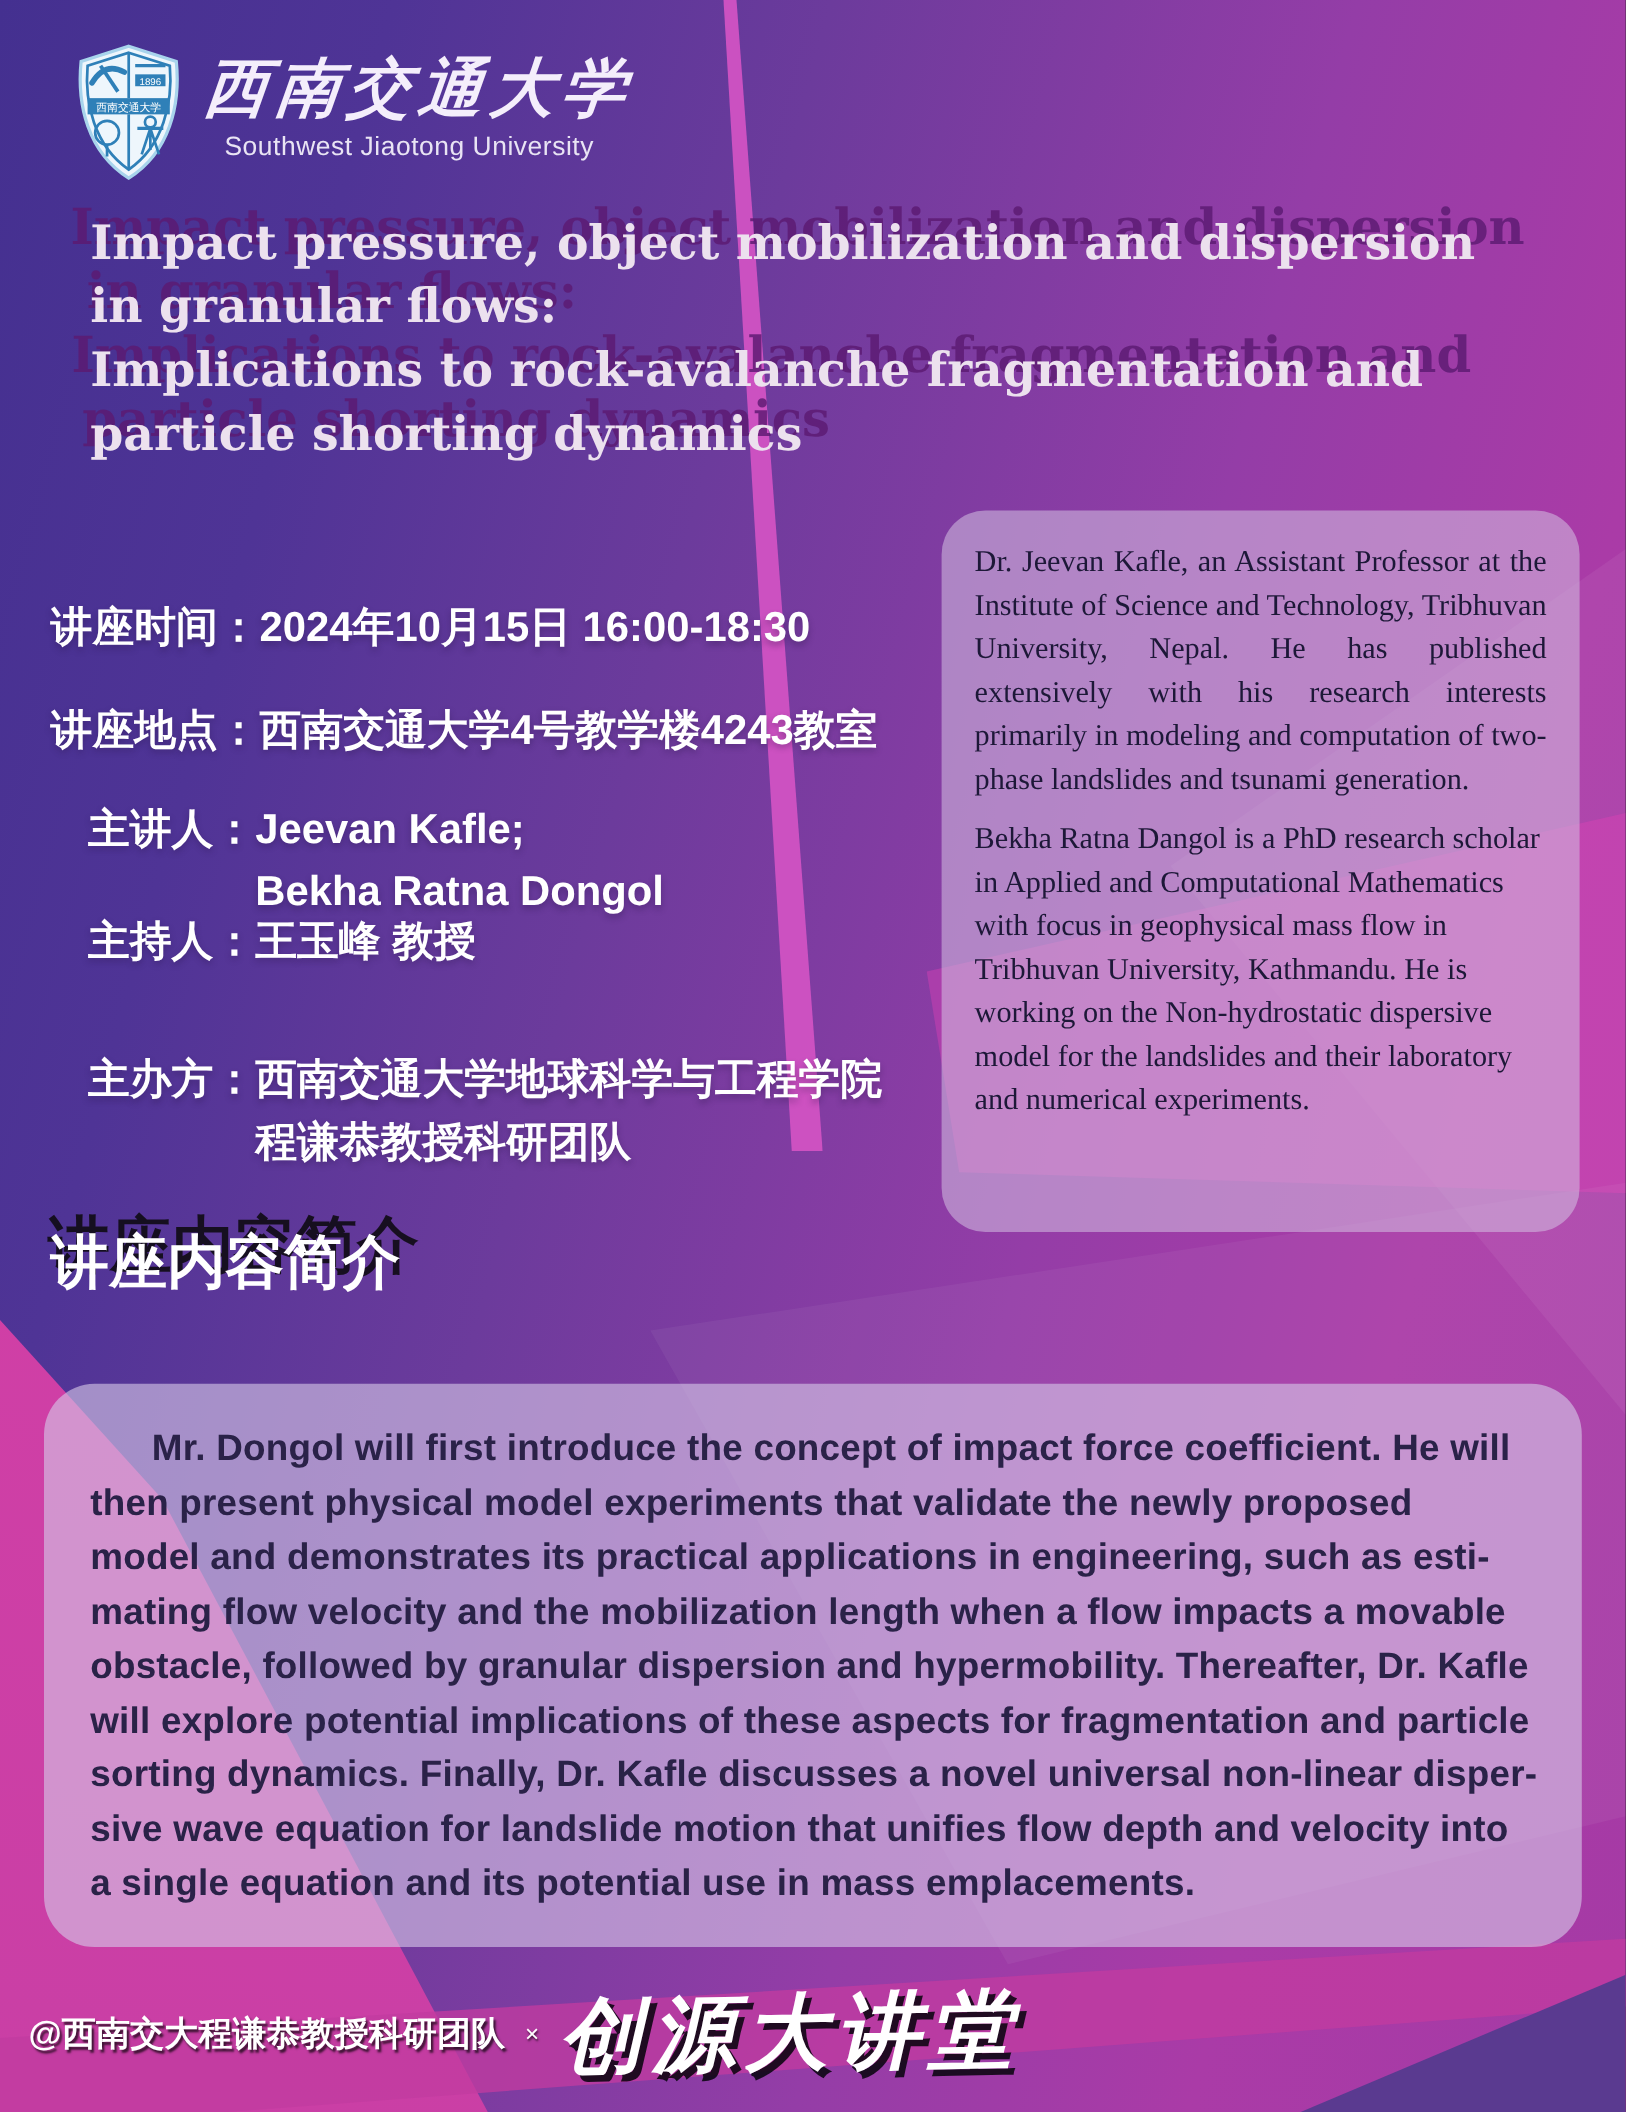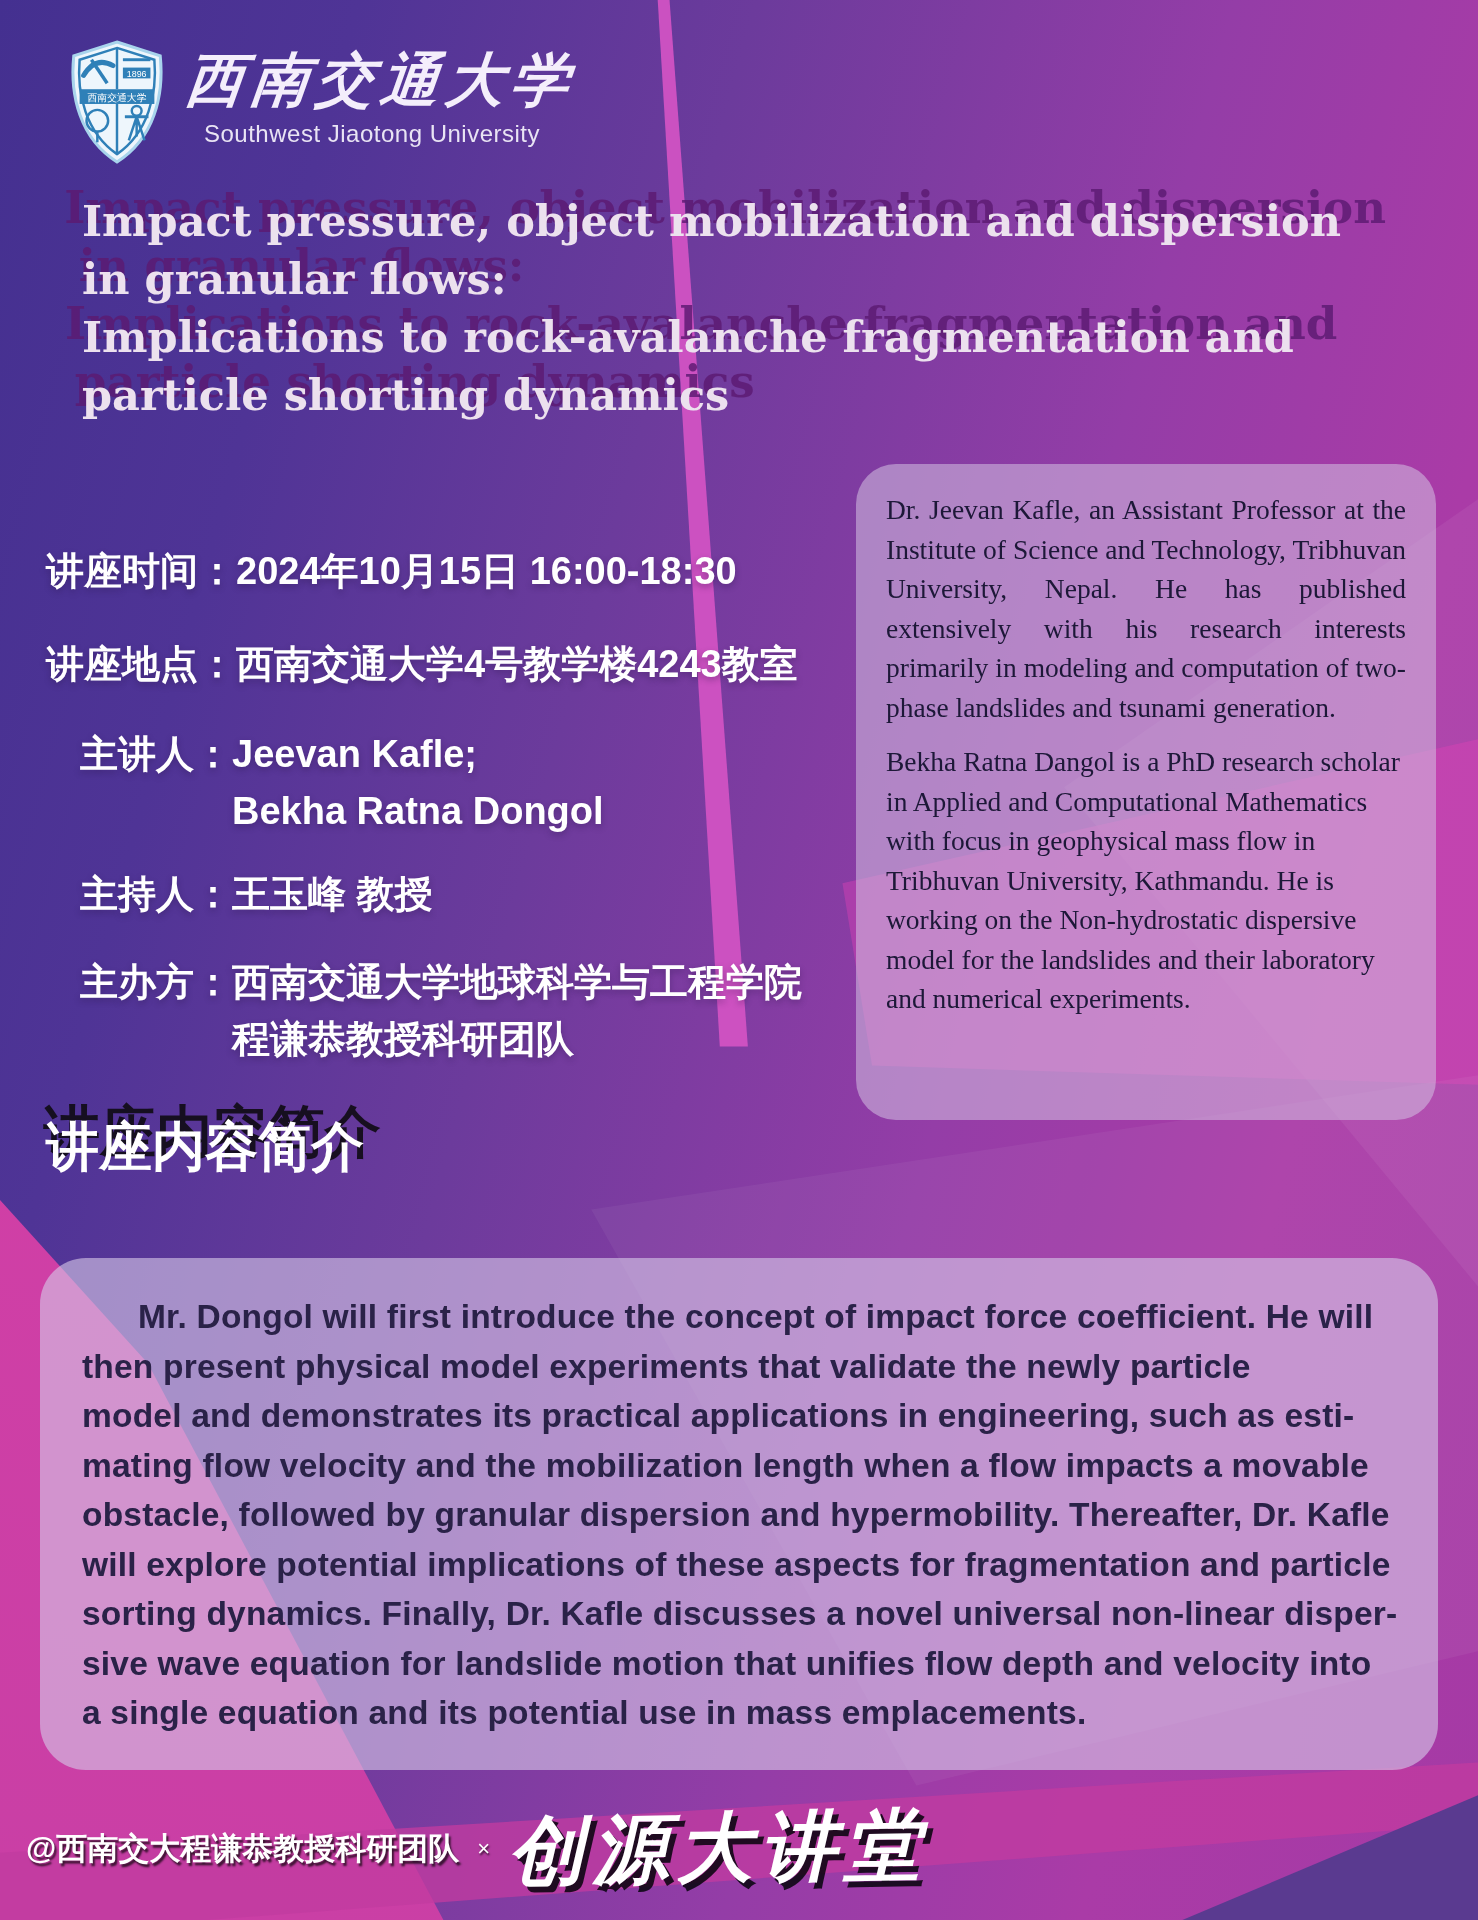--- a/index.html
+++ b/index.html
@@ -37,21 +37,21 @@
     transform:scale(1.05) translate(4px,-13px);transform-origin:35% 50%;}
   .title-text{position:relative;color:#ece1ee;}
 
   
   .detail-row{position:absolute;display:flex;color:#ffffff;font-weight:bold;font-size:38px;
     white-space:nowrap;text-shadow:0 3px 6px rgba(40,20,70,.35);line-height:57px;}
   .detail-row .val{display:block;}
   .dr1{left:46px;top:543px;}
   .dr2{left:46px;top:636px;align-items:center;}
   .dr3{left:80px;top:726px;}
-  .dr4{left:80px;top:866px;}
+  .dr4{left:80px;top:828px;}
   .dr5{left:80px;top:954px;}
 
   
   .bio-box{position:absolute;left:856px;top:464px;width:580px;height:656px;box-sizing:border-box;
     background:rgba(211,193,226,.55);border-radius:40px;padding:26px 30px 0 30px;
     font-family:"Liberation Serif","DejaVu Serif",serif;font-size:27.5px;line-height:39.5px;color:#1d1838;}
   .bio-box p{margin:0;}
   .bio-p1{text-align:justify;}
   .bio-p2{margin-top:15px !important;}
 
@@ -163,21 +163,21 @@
     <p class="bio-p2">Bekha Ratna Dangol is a PhD research scholar in Applied and Computational Mathematics with focus in geophysical mass flow in Tribhuvan University, Kathmandu. He is working on the Non-hydrostatic dispersive model for the landslides and their laboratory and numerical experiments.</p>
   </div>
 
   <div class="section-heading">
     <span class="heading-ghost">讲座内容简介</span>
     <span class="heading-text">讲座内容简介</span>
   </div>
 
   <div class="abstract-box">
     <div class="abstract-line first">Mr. Dongol will first introduce the concept of impact force coefficient. He will</div>
-    <div class="abstract-line">then present physical model experiments that validate the newly particle</div>
+    <div class="abstract-line">then present physical model experiments that validate the newly proposed</div>
     <div class="abstract-line">model and demonstrates its practical applications in engineering, such as esti-</div>
     <div class="abstract-line">mating flow velocity and the mobilization length when a flow impacts a movable</div>
     <div class="abstract-line">obstacle, followed by granular dispersion and hypermobility. Thereafter, Dr. Kafle</div>
     <div class="abstract-line">will explore potential implications of these aspects for fragmentation and particle</div>
     <div class="abstract-line">sorting dynamics. Finally, Dr. Kafle discusses a novel universal non-linear disper-</div>
     <div class="abstract-line">sive wave equation for landslide motion that unifies flow depth and velocity into</div>
     <div class="abstract-line">a single equation and its potential use in mass emplacements.</div>
   </div>
 
   <div class="footer">

